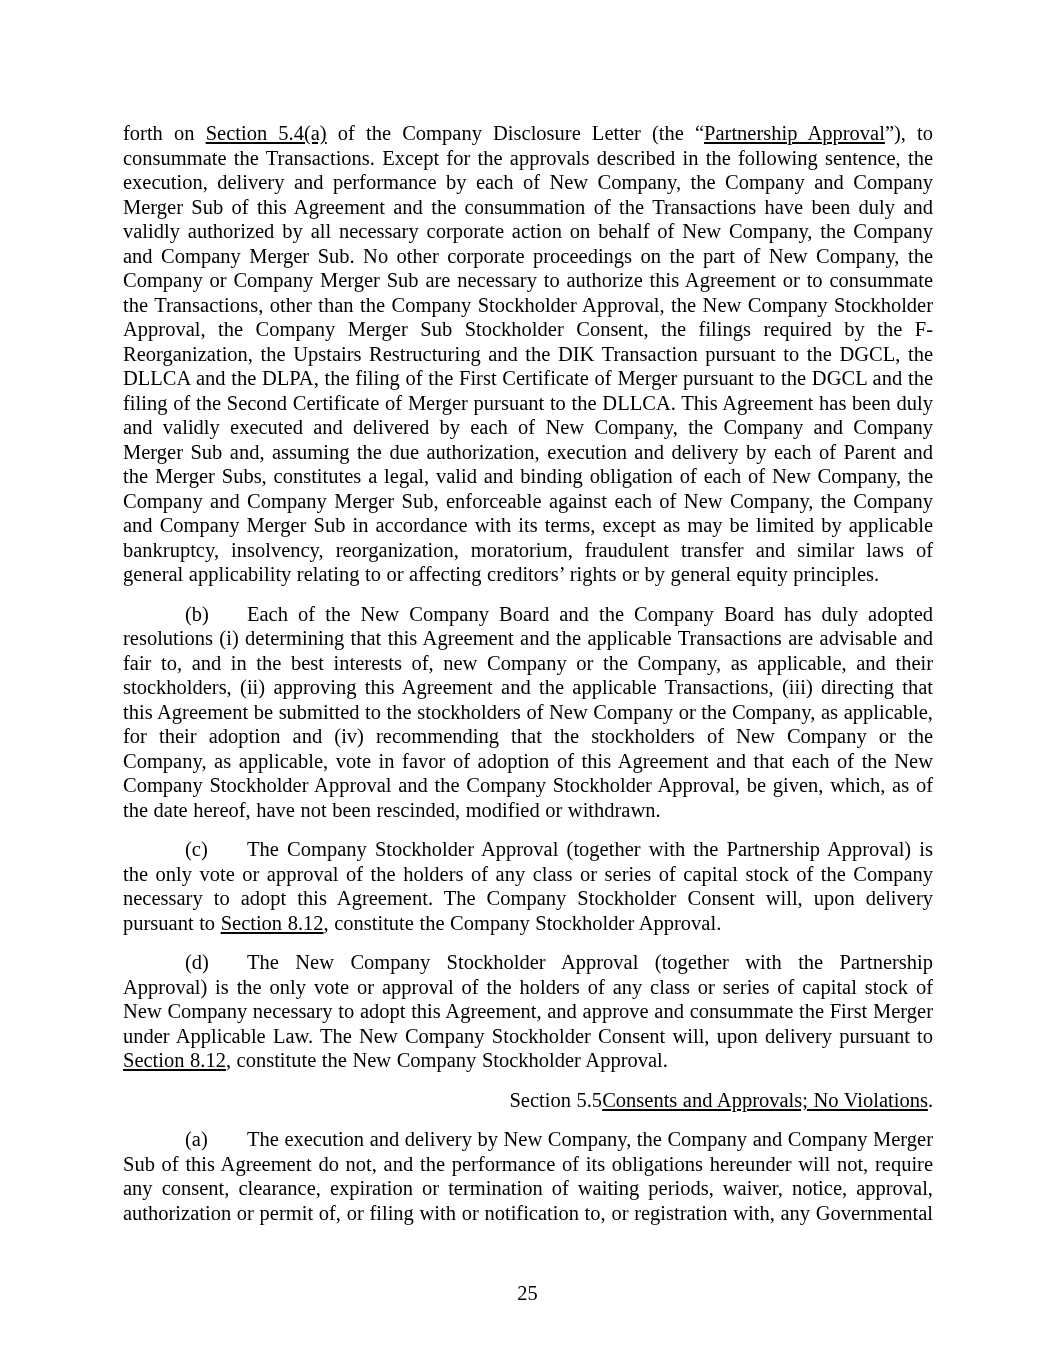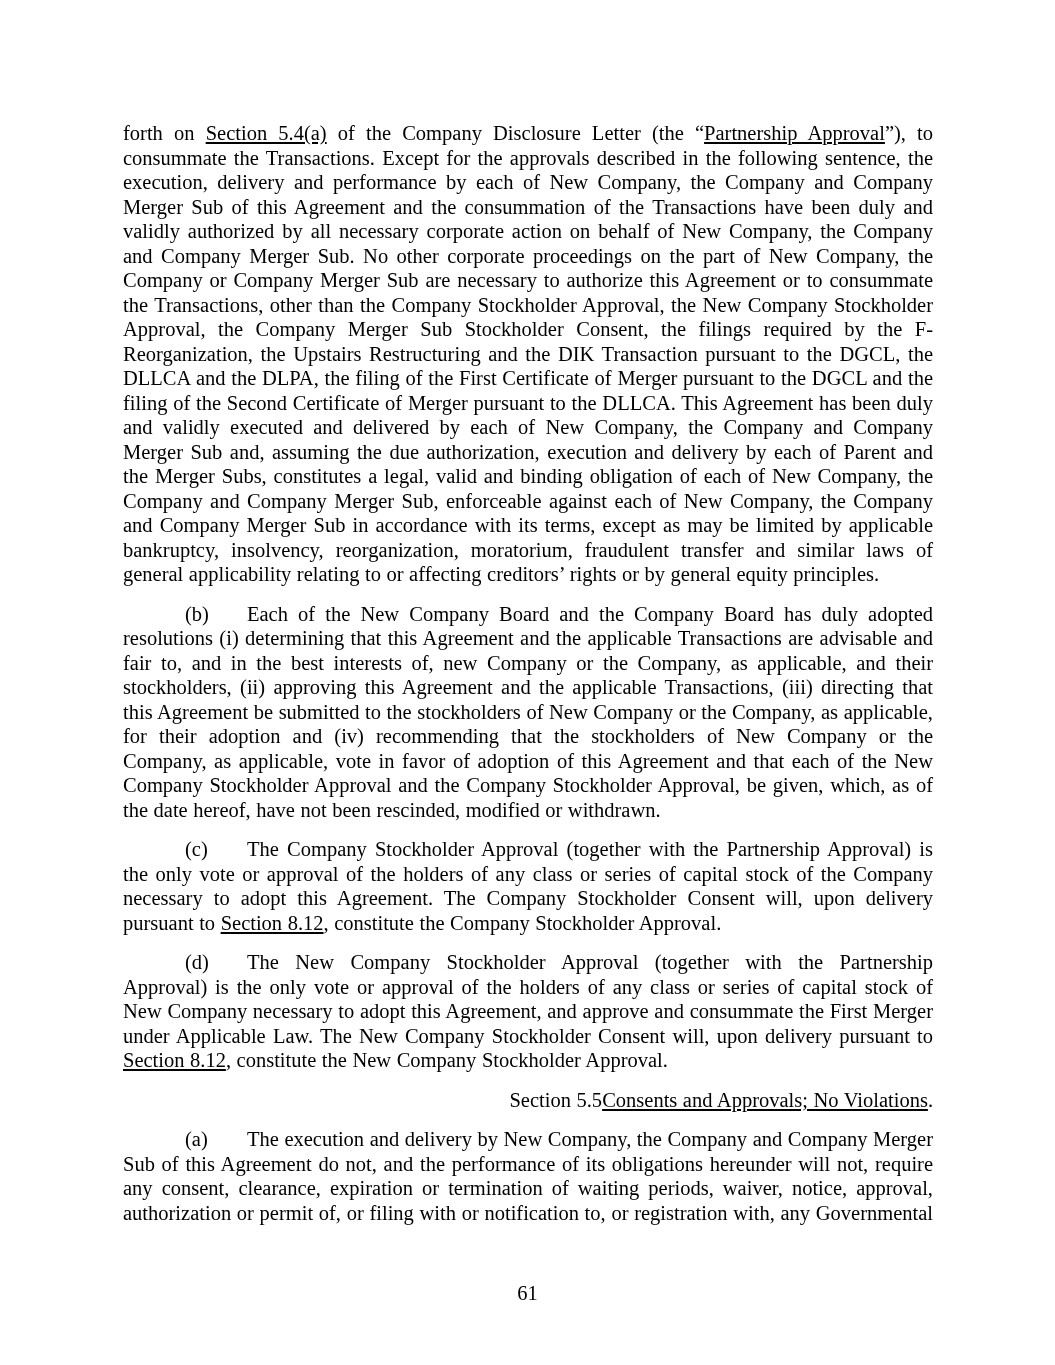--- a/index.html
+++ b/index.html
@@ -62,14 +62,14 @@
 
 <div class="page">
   <div class="content">
       <p class="para continued"><span>forth on </span><span class="u">Section 5.4(a)</span><span> of the Company Disclosure Letter (the “</span><span class="u">Partnership Approval</span><span>”), to consummate the Transactions. Except for the approvals described in the following sentence, the execution, delivery and performance by each of New Company, the Company and Company Merger Sub of this Agreement and the consummation of the Transactions have been duly and validly authorized by all necessary corporate action on behalf of New Company, the Company and Company Merger Sub. No other corporate proceedings on the part of New Company, the Company or Company Merger Sub are necessary to authorize this Agreement or to consummate the Transactions, other than the Company Stockholder Approval, the New Company Stockholder Approval, the Company Merger Sub Stockholder Consent, the filings required by the F-Reorganization, the Upstairs Restructuring and the DIK Transaction pursuant to the DGCL, the DLLCA and the DLPA, the filing of the First Certificate of Merger pursuant to the DGCL and the filing of the Second Certificate of Merger pursuant to the DLLCA. This Agreement has been duly and validly executed and delivered by each of New Company, the Company and Company Merger Sub and, assuming the due authorization, execution and delivery by each of Parent and the Merger Subs, constitutes a legal, valid and binding obligation of each of New Company, the Company and Company Merger Sub, enforceable against each of New Company, the Company and Company Merger Sub in accordance with its terms, except as may be limited by applicable bankruptcy, insolvency, reorganization, moratorium, fraudulent transfer and similar laws of general applicability relating to or affecting creditors’ rights or by general equity principles.</span></p>
       <p class="para"><span class="tabbed" style="width: 62px;">(b)</span><span>Each of the New Company Board and the Company Board has duly adopted resolutions (i) determining that this Agreement and the applicable Transactions are advisable and fair to, and in the best interests of, new Company or the Company, as applicable, and their stockholders, (ii) approving this Agreement and the applicable Transactions, (iii) directing that this Agreement be submitted to the stockholders of New Company or the Company, as applicable, for their adoption and (iv) recommending that the stockholders of New Company or the Company, as applicable, vote in favor of adoption of this Agreement and that each of the New Company Stockholder Approval and the Company Stockholder Approval, be given, which, as of the date hereof, have not been rescinded, modified or withdrawn.</span></p>
       <p class="para"><span class="tabbed" style="width: 62px;">(c)</span><span>The Company Stockholder Approval (together with the Partnership Approval) is the only vote or approval of the holders of any class or series of capital stock of the Company necessary to adopt this Agreement. The Company Stockholder Consent will, upon delivery pursuant to </span><span class="u">Section 8.12</span><span>, constitute the Company Stockholder Approval.</span></p>
       <p class="para"><span class="tabbed" style="width: 62px;">(d)</span><span>The New Company Stockholder Approval (together with the Partnership Approval) is the only vote or approval of the holders of any class or series of capital stock of New Company necessary to adopt this Agreement, and approve and consummate the First Merger under Applicable Law. The New Company Stockholder Consent will, upon delivery pursuant to </span><span class="u">Section 8.12</span><span>, constitute the New Company Stockholder Approval.</span></p>
       <p class="para heading"><span class="tabbed" style="width: 124px;">Section 5.5</span><span class="u">Consents and Approvals; No Violations</span><span>.</span></p>
       <p class="para continues"><span class="tabbed" style="width: 62px;">(a)</span><span>The execution and delivery by New Company, the Company and Company Merger Sub of this Agreement do not, and the performance of its obligations hereunder will not, require any consent, clearance, expiration or termination of waiting periods, waiver, notice, approval, authorization or permit of, or filing with or notification to, or registration with, any Governmental</span></p>
     </div>
-  <div class="page-number">61</div>
+  <div class="page-number">25</div>
 </div>
 
 </body></html>

